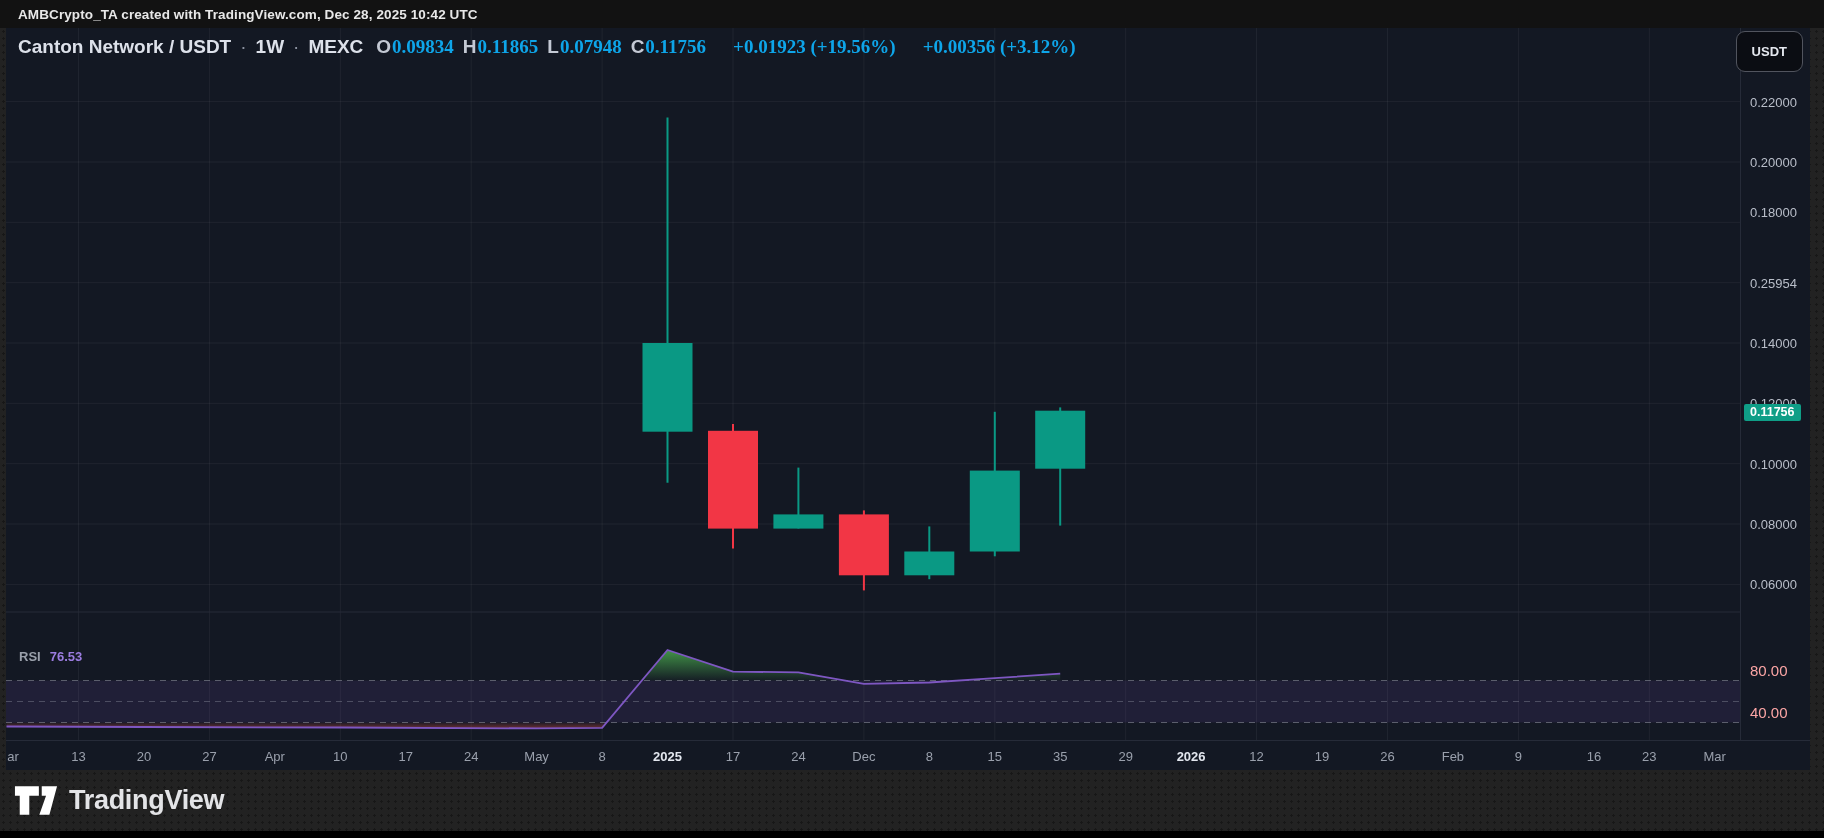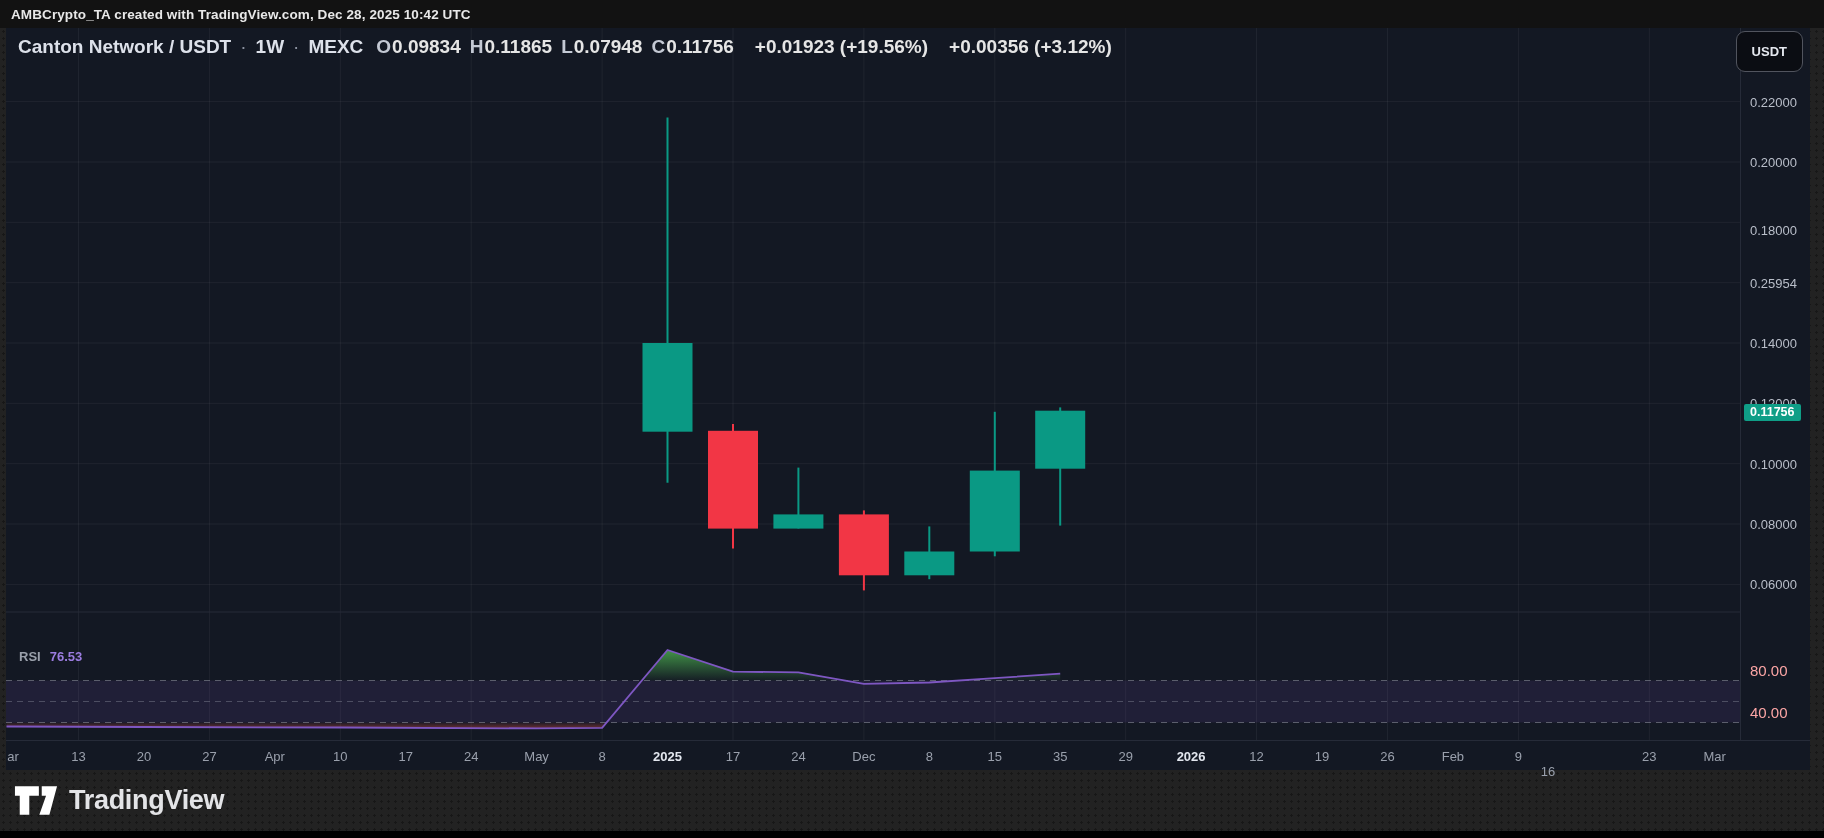--- a/index.html
+++ b/index.html
@@ -5,34 +5,34 @@
   html,body{margin:0;padding:0;background:#181818;}
   .page{
     position:relative;width:1824px;height:838px;overflow:hidden;
     font-family:"Liberation Sans",sans-serif;
     background:#222222;
     background-image:radial-gradient(circle,#171717 1px,transparent 1.3px);
     background-size:7px 7px;
   }
   .top-bar{
     position:absolute;left:0;top:0;width:1824px;height:28px;background:#121212;
-    display:flex;align-items:center;padding-left:11px;box-sizing:border-box;
+    display:flex;align-items:center;padding-left:18px;box-sizing:border-box;
     color:#e8e8e8;font-size:13.5px;font-weight:700;letter-spacing:.1px;
   }
   .panel{position:absolute;left:6px;top:28px;width:1804px;height:742px;background:#131823;}
   .plot{position:absolute;left:0;top:0;width:1734px;height:712px;}
   .symbol-row{
     position:absolute;left:12px;top:8px;z-index:6;display:flex;align-items:center;gap:9px;
     font-size:19px;font-weight:600;color:#dde1ea;white-space:nowrap;
   }
   .sep{color:#8d93a1;font-weight:400;}
   .ohlc-item{display:flex;align-items:center;}
   .ohlc-letter{color:#c4c9d4;margin-right:1px;}
-  .teal{color:#e5e5e5;}
-  .chg{margin-left:12px;}
+  .teal{color:#0ea5e9;font-family:Liberation Serif, serif;}
+  .chg{margin-left:18px;}
   .currency-btn{
     position:absolute;top:3px;right:7px;z-index:6;
     background:#0b0d13;border:1px solid #51545e;border-radius:9px;
     color:#e4e7ee;font-size:13px;font-weight:700;padding:12px 15px;cursor:pointer;
     font-family:"Liberation Sans",sans-serif;
   }
   .price-axis{
     position:absolute;left:1734px;top:0;width:70px;height:712px;
     border-left:1px solid #262b38;box-sizing:border-box;
   }
@@ -187,21 +187,21 @@
       </div>
 
     <div class="rsi-head">
       <span class="rsi-name">RSI</span>
       <span class="rsi-val">76.53</span>
     </div>
 
     <div class="price-axis" id="price-axis">
         <div class="pa-label" style="top: 73.6px;">0.22000</div>
         <div class="pa-label" style="top: 134px;">0.20000</div>
-        <div class="pa-label" style="top: 202px;">0.18000</div>
+        <div class="pa-label" style="top: 184px;">0.18000</div>
         <div class="pa-label" style="top: 254.7px;">0.25954</div>
         <div class="pa-label" style="top: 315px;">0.14000</div>
         <div class="pa-label" style="top: 375.3px;">0.12000</div>
         <div class="pa-label" style="top: 435.7px;">0.10000</div>
         <div class="pa-label" style="top: 496px;">0.08000</div>
         <div class="pa-label" style="top: 556.4px;">0.06000</div>
         <div class="rsi-axis-label" style="top: 642px;">80.00</div>
         <div class="rsi-axis-label" style="top: 684px;">40.00</div>
         <div class="price-tag" style="background: rgb(15, 158, 135); color: rgb(255, 255, 255); top: 376.2px;">0.11756</div>
       </div>
@@ -224,21 +224,21 @@
         <div class="ta-label" style="left: 923.3px;">8</div>
         <div class="ta-label" style="left: 988.8px;">15</div>
         <div class="ta-label" style="left: 1054.2px;">35</div>
         <div class="ta-label" style="left: 1119.7px;">29</div>
         <div class="ta-label bold" style="left: 1185.1px;">2026</div>
         <div class="ta-label" style="left: 1250.5px;">12</div>
         <div class="ta-label" style="left: 1316px;">19</div>
         <div class="ta-label" style="left: 1381.5px;">26</div>
         <div class="ta-label" style="left: 1446.9px;">Feb</div>
         <div class="ta-label" style="left: 1512.4px;">9</div>
-        <div class="ta-label" style="left: 1542px; margin-top: 15px;">16</div>
+        <div class="ta-label" style="left: 1588px;">16</div>
         <div class="ta-label" style="left: 1643.3px;">23</div>
         <div class="ta-label" style="left: 1708.7px;">Mar</div>
       </div>
   </div>
 
   <div class="footer">
     <div class="brand">
       <svg width="44" height="31" viewBox="0 0 46 32">
         <path d="M1,1 H26 V11 H16 V31 H6 V11 H1 Z" fill="#ffffff"></path>
         <path d="M29,1 H45 L37,31 H26.5 L33.5,11 H29 Z" fill="#ffffff"></path>

